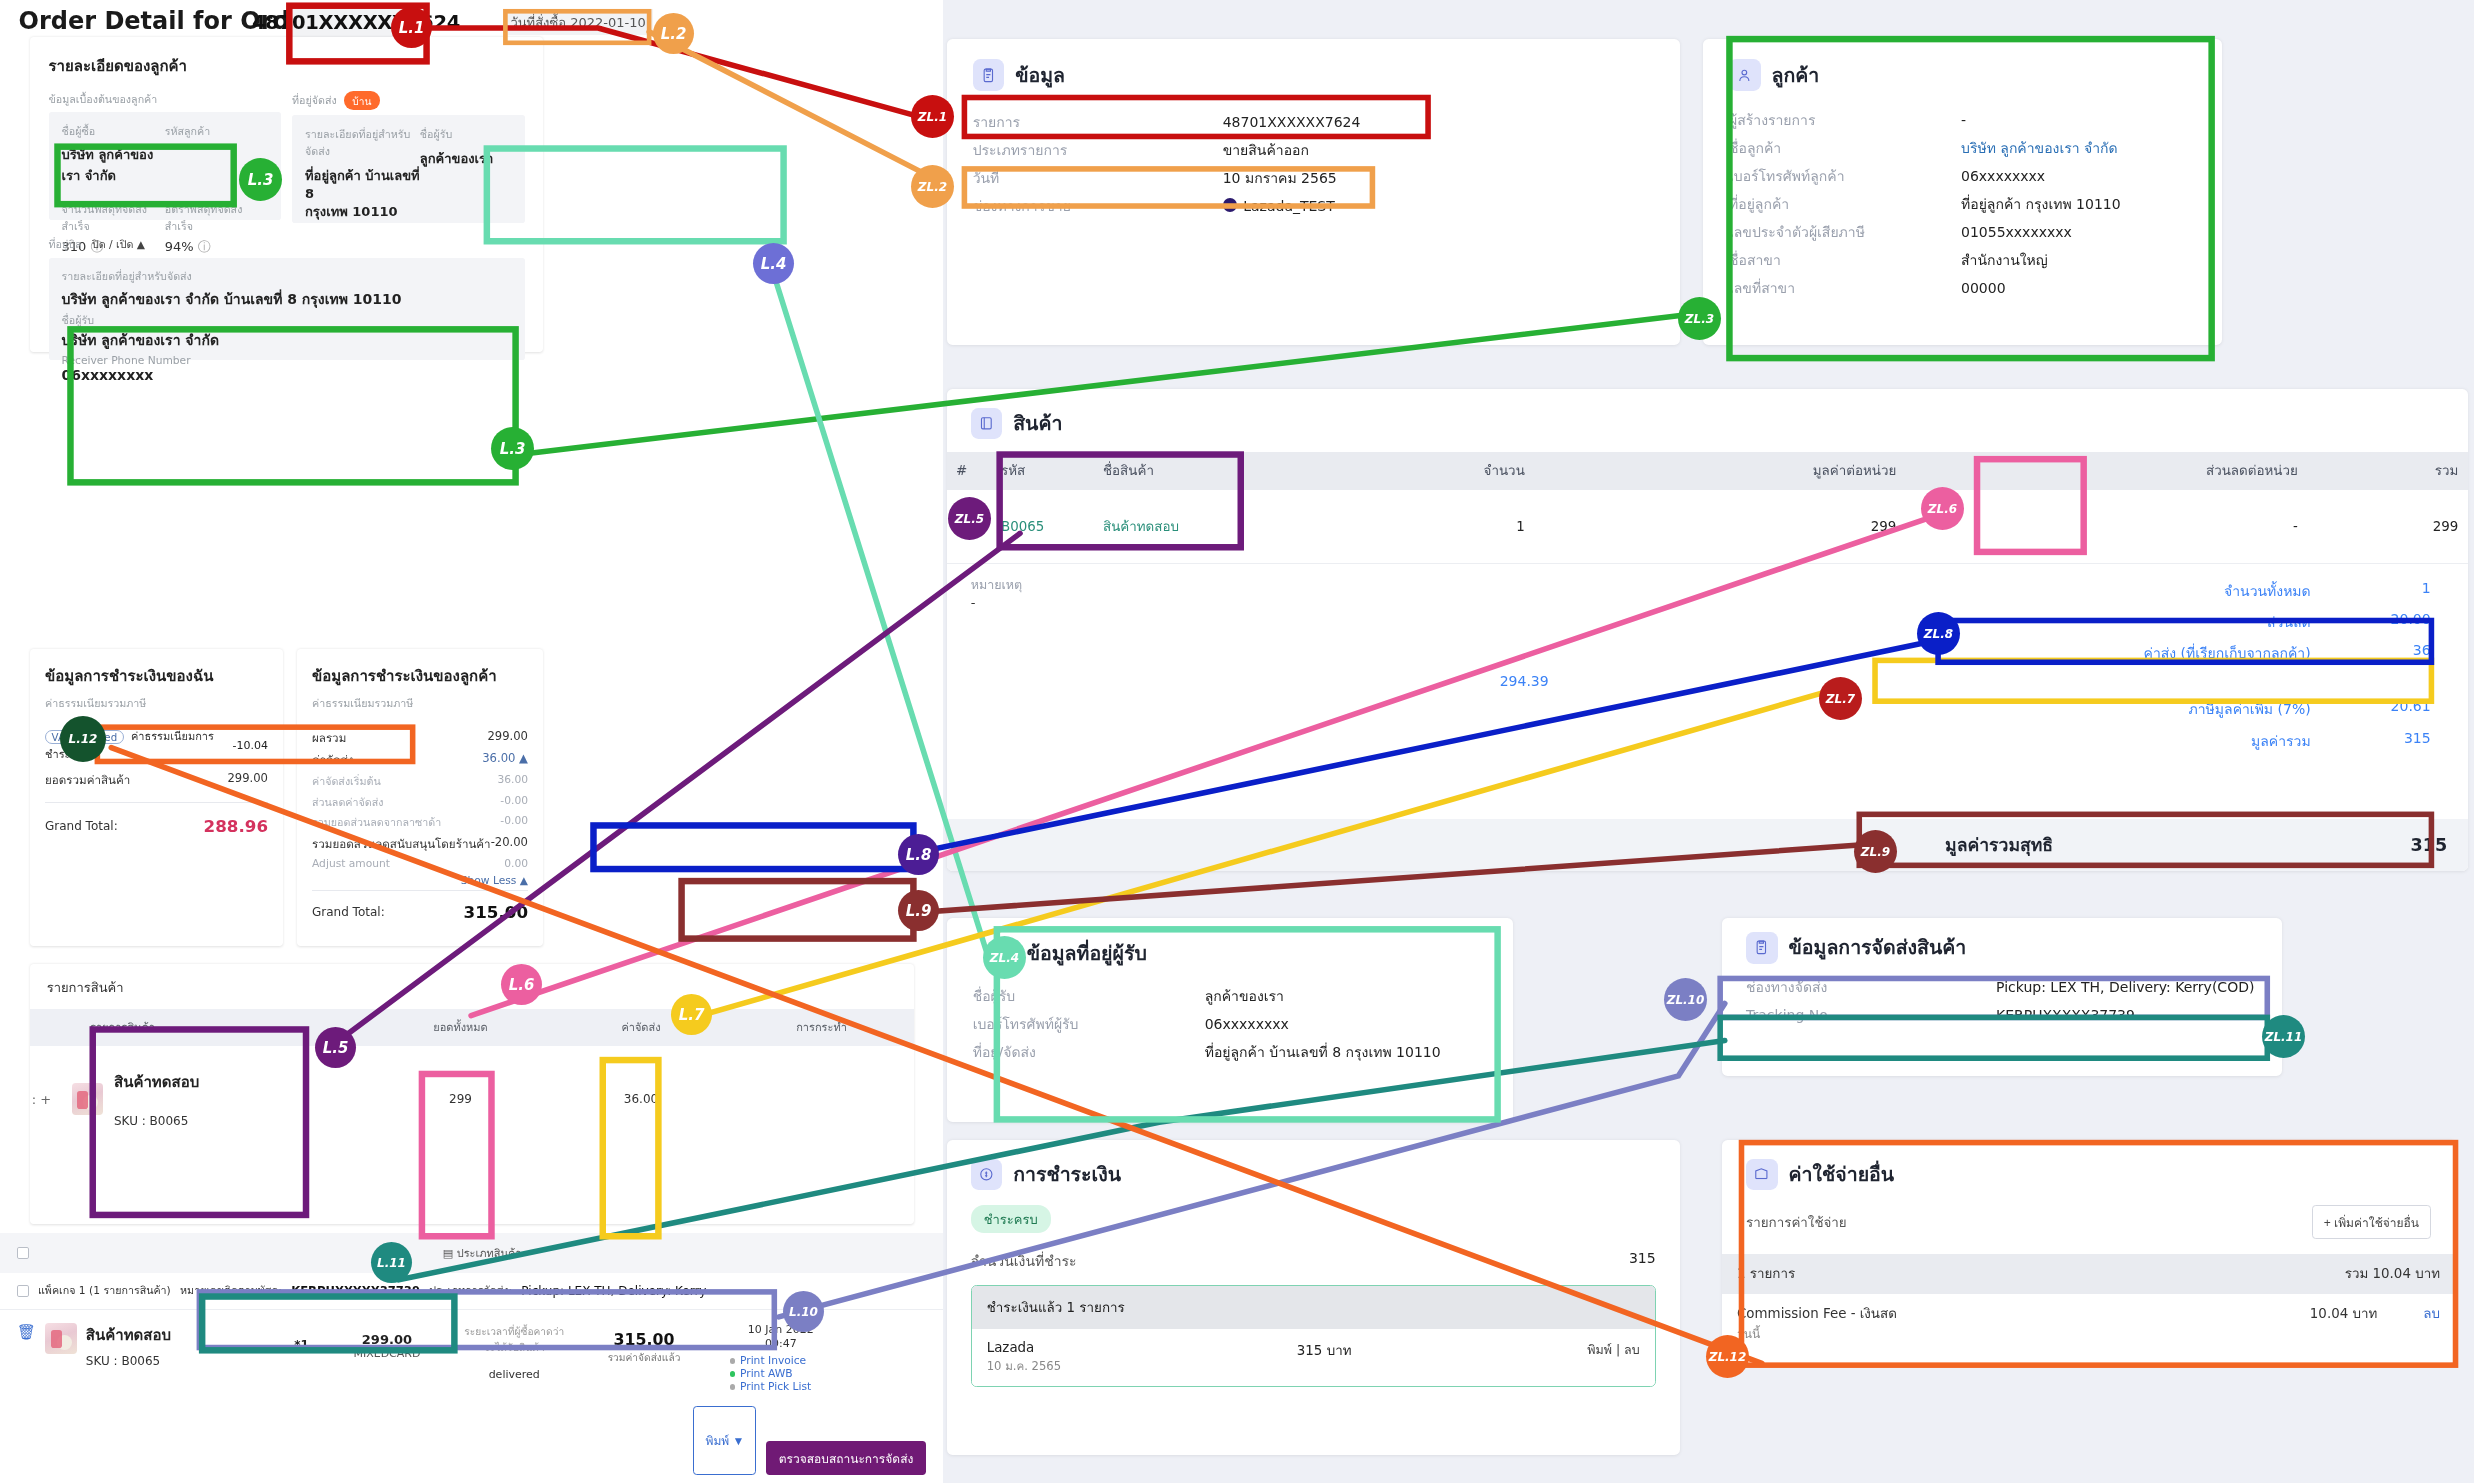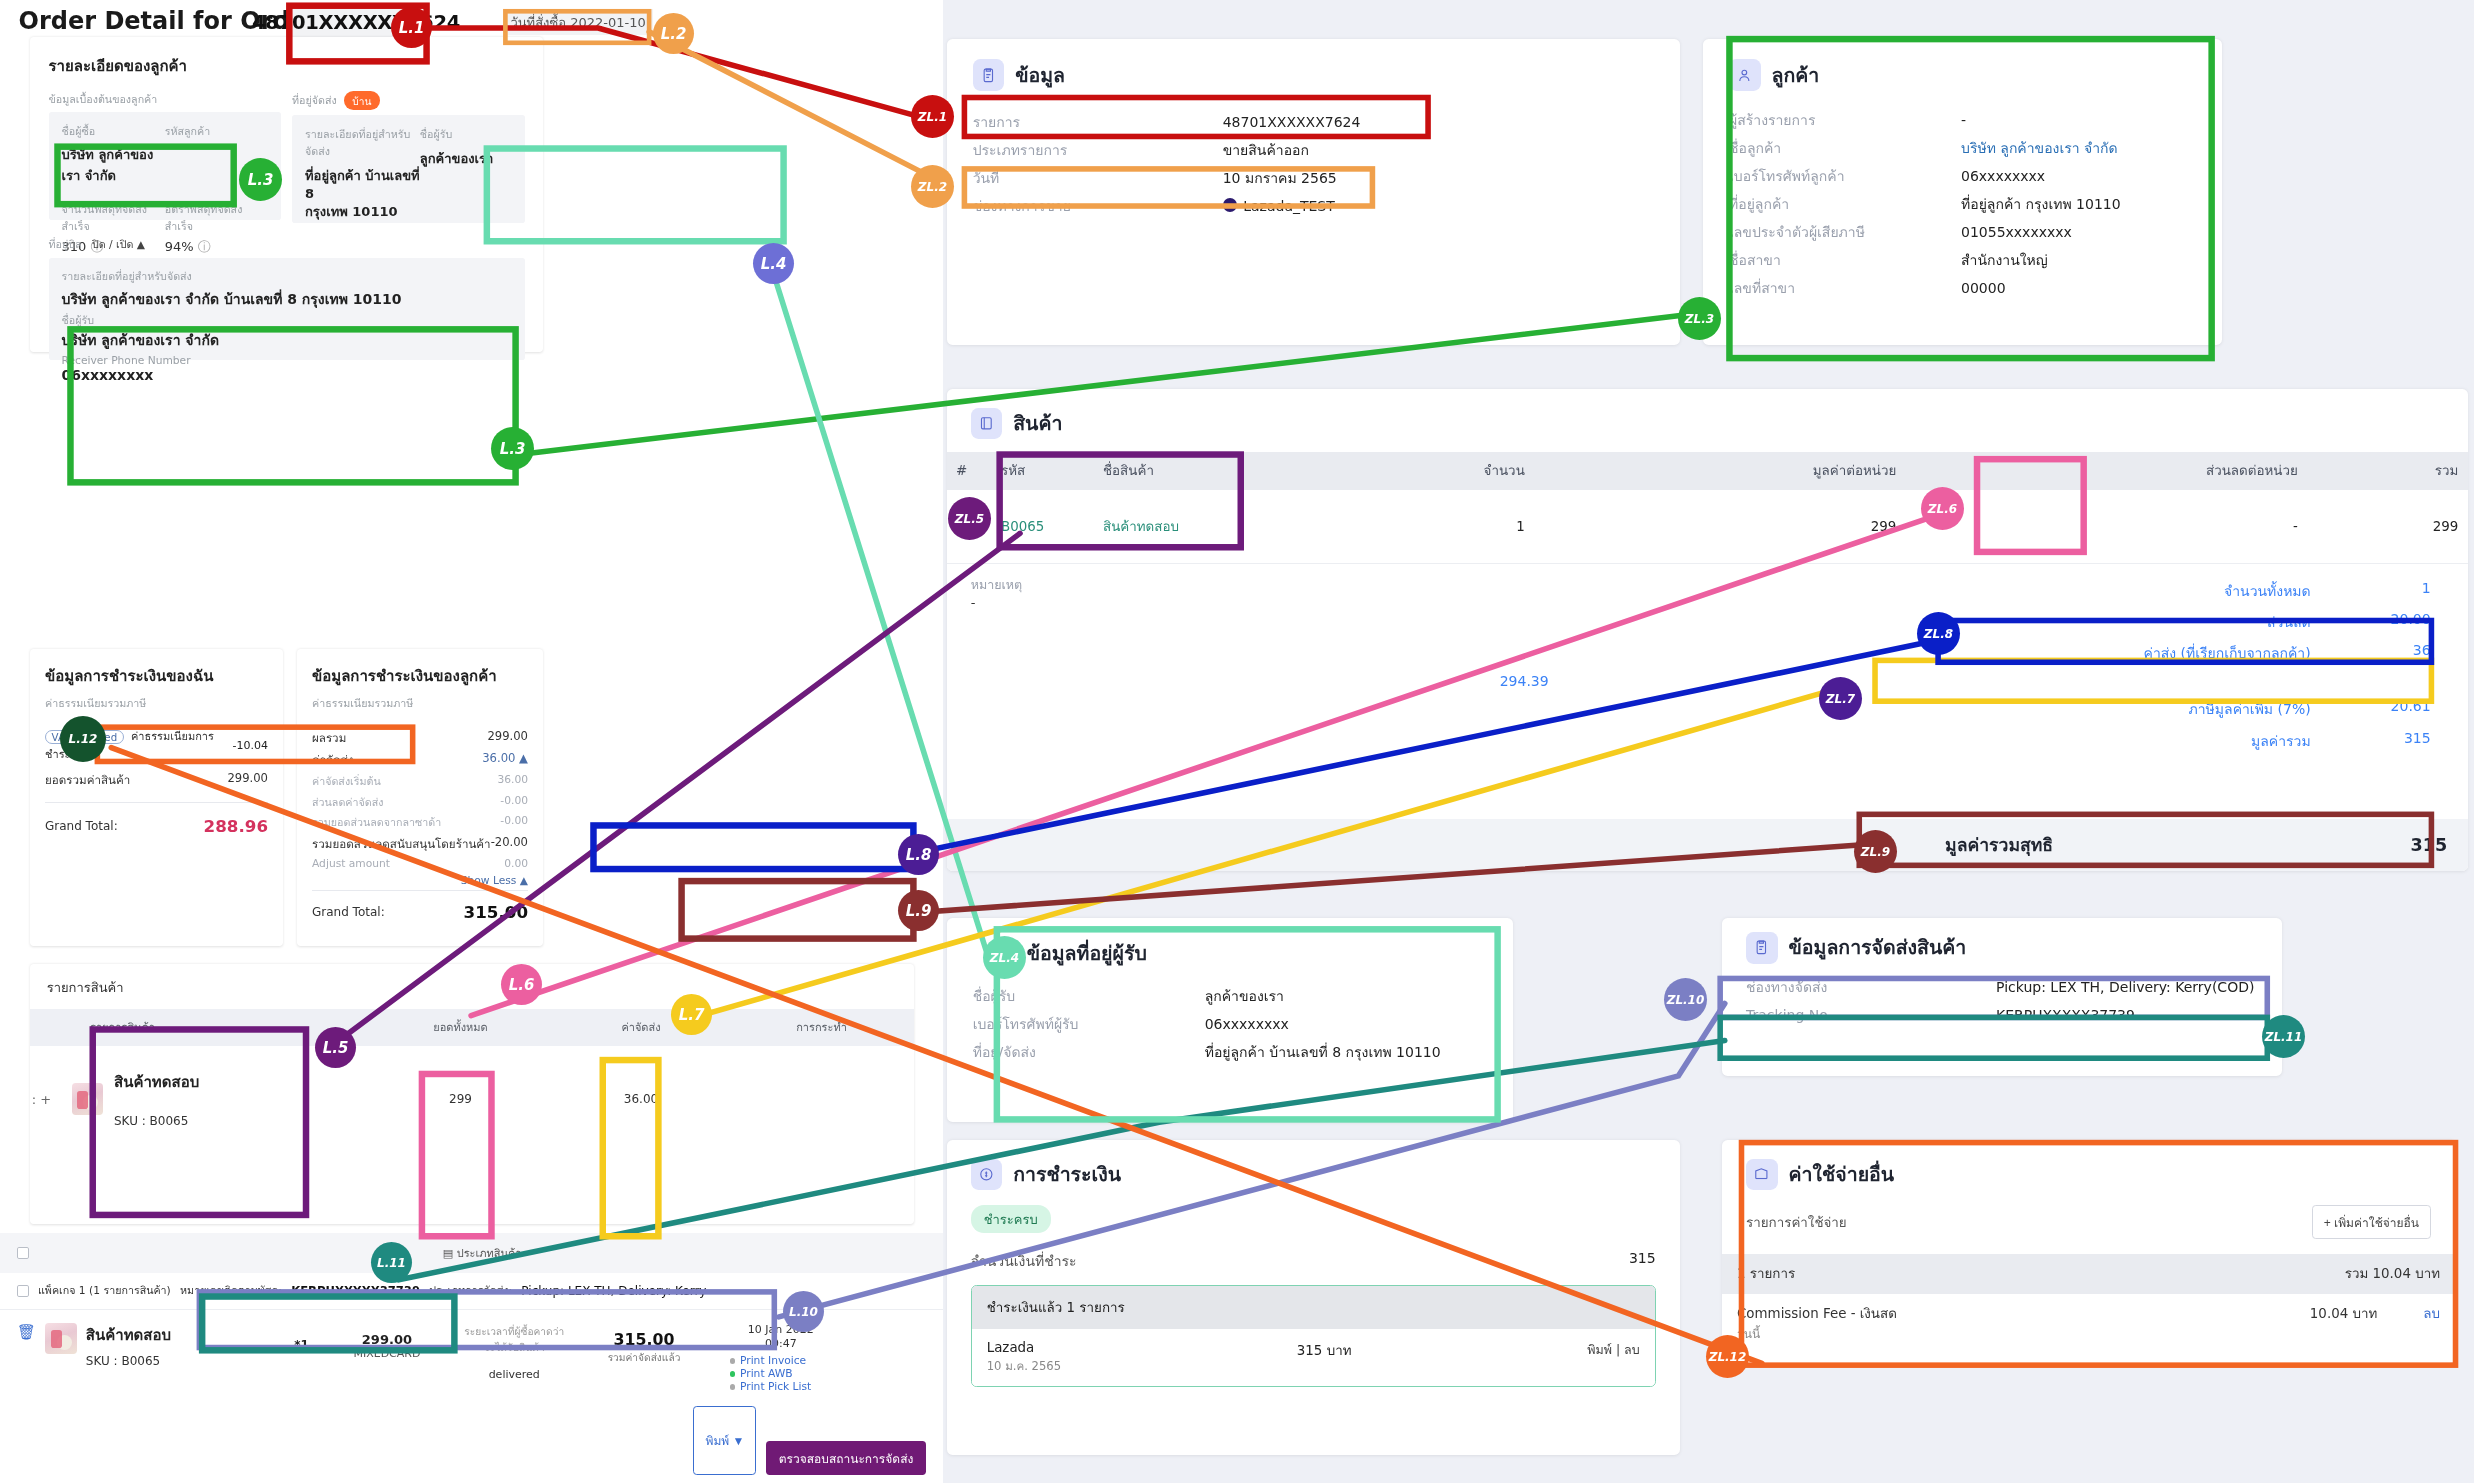--- a/index.html
+++ b/index.html
@@ -696,21 +696,21 @@
       <div class="bub" style="left: 783px; top: 1291px; width: 41px; height: 41px; background: rgb(123, 127, 196); font-size: 12px;">L.10</div>
       <div class="bub" style="left: 371px; top: 1242px; width: 41px; height: 41px; background: rgb(31, 138, 128); font-size: 12px;">L.11</div>
       <div class="bub" style="left: 60px; top: 716px; width: 46px; height: 46px; background: #14532d; font-size: 12px;">L.12</div>
       <div class="bub" style="left: 491px; top: 427px; width: 43px; height: 43px; background: rgb(39, 176, 52); font-size: 15px;">L.3</div>
       <div class="bub" style="left: 911px; top: 95px; width: 43px; height: 43px; background: rgb(200, 15, 15); font-size: 12px;">ZL.1</div>
       <div class="bub" style="left: 911px; top: 165px; width: 43px; height: 43px; background: rgb(240, 160, 75); font-size: 12px;">ZL.2</div>
       <div class="bub" style="left: 1678px; top: 297px; width: 43px; height: 43px; background: rgb(39, 176, 52); font-size: 12px;">ZL.3</div>
       <div class="bub" style="left: 983px; top: 936px; width: 43px; height: 43px; background: rgb(104, 220, 176); font-size: 12px;">ZL.4</div>
       <div class="bub" style="left: 948px; top: 497px; width: 43px; height: 43px; background: rgb(109, 27, 123); font-size: 12px;">ZL.5</div>
       <div class="bub" style="left: 1921px; top: 487px; width: 43px; height: 43px; background: rgb(236, 95, 160); font-size: 12px;">ZL.6</div>
-      <div class="bub" style="left: 1819px; top: 677px; width: 43px; height: 43px; background: #4c1d95; font-size: 12px;">ZL.7</div>
+      <div class="bub" style="left: 1819px; top: 677px; width: 43px; height: 43px; background: #b91c1c; font-size: 12px;">ZL.7</div>
       <div class="bub" style="left: 1917px; top: 612px; width: 43px; height: 43px; background: rgb(10, 31, 200); font-size: 12px;">ZL.8</div>
       <div class="bub" style="left: 1854px; top: 830px; width: 43px; height: 43px; background: rgb(138, 47, 47); font-size: 12px;">ZL.9</div>
       <div class="bub" style="left: 1664px; top: 978px; width: 43px; height: 43px; background: rgb(123, 127, 196); font-size: 12px;">ZL.10</div>
       <div class="bub" style="left: 2262px; top: 1015px; width: 43px; height: 43px; background: rgb(31, 138, 128); font-size: 12px;">ZL.11</div>
       <div class="bub" style="left: 1706px; top: 1335px; width: 43px; height: 43px; background: rgb(242, 101, 34); font-size: 12px;">ZL.12</div>
     </div>
 
 </div>
 
 

